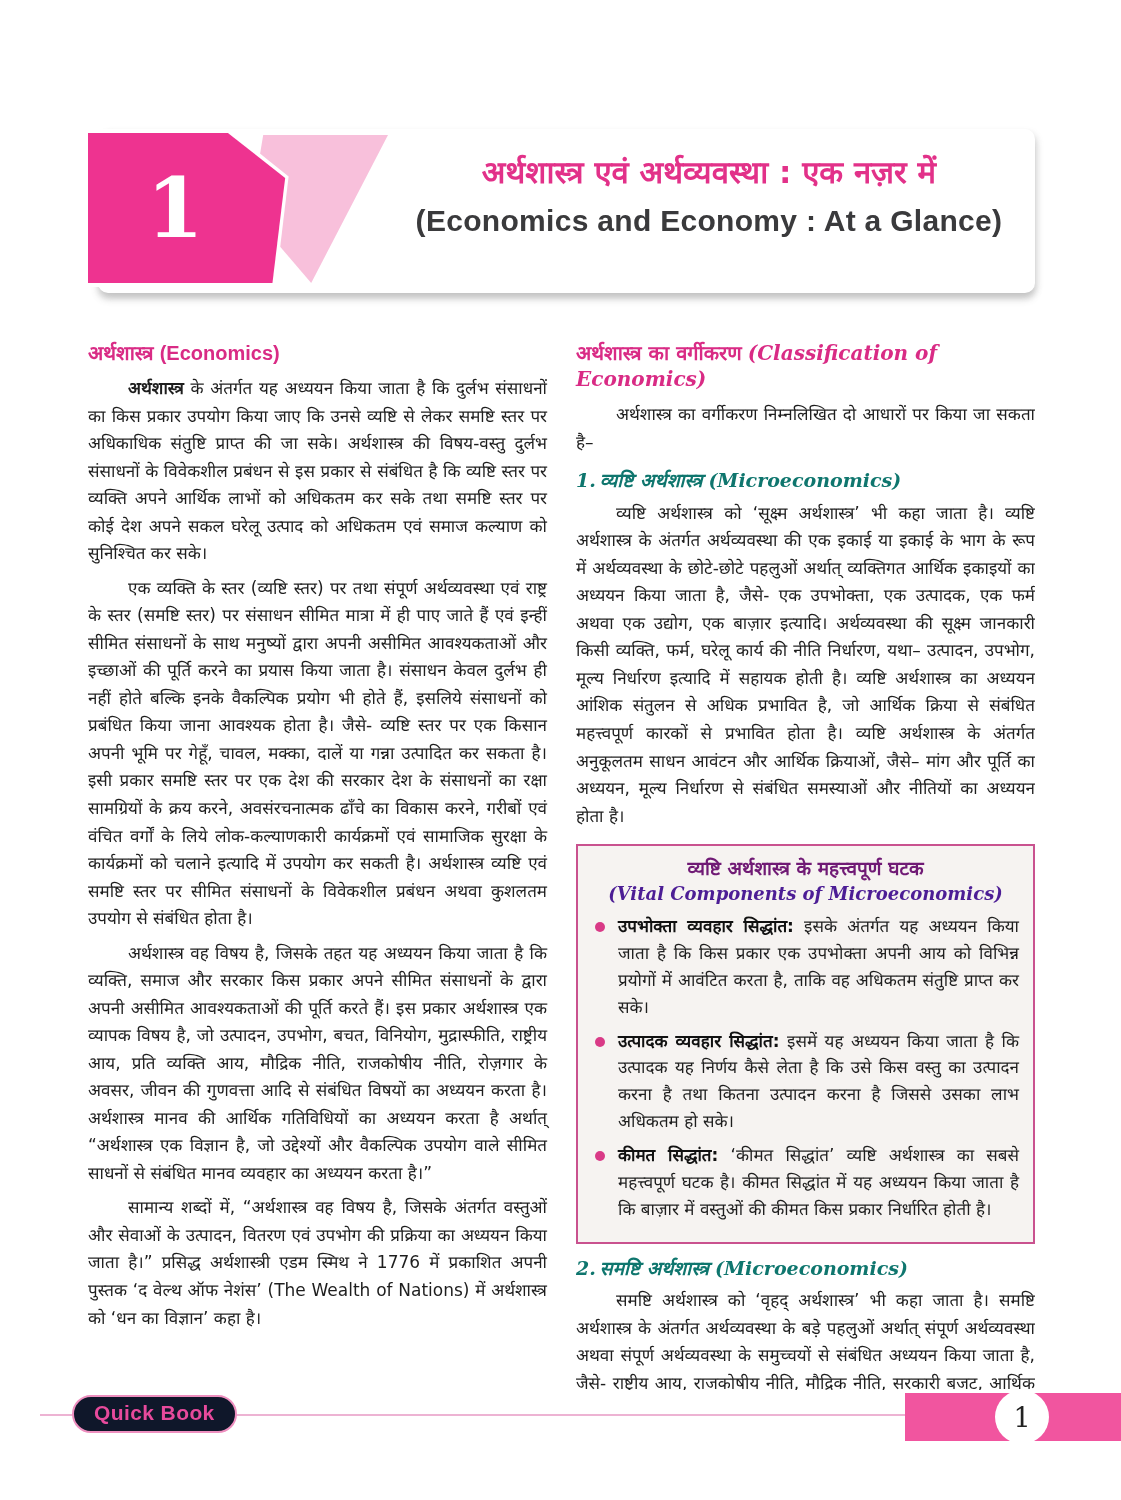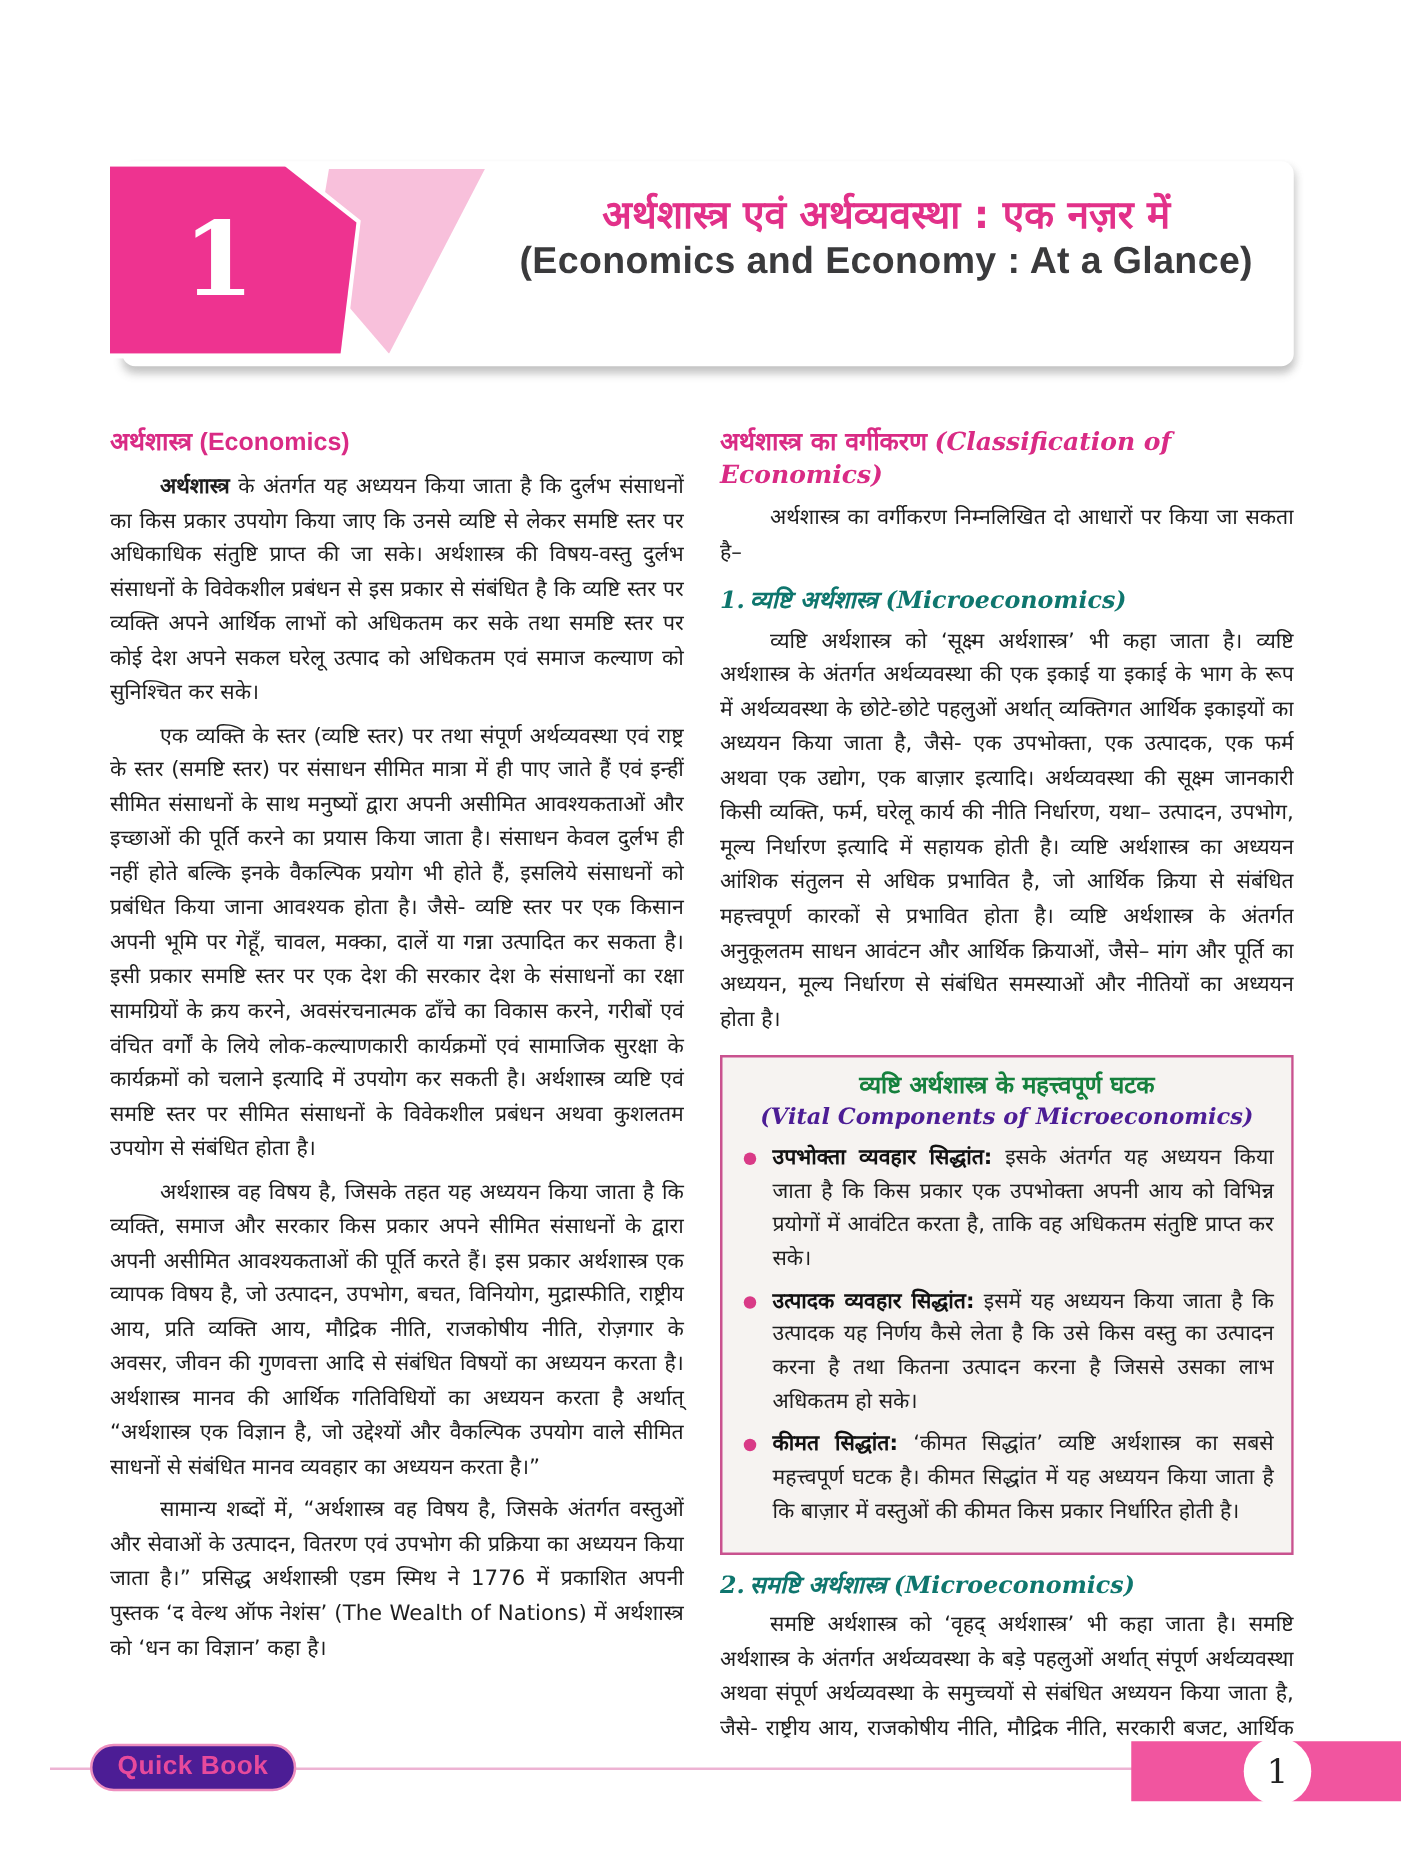--- a/index.html
+++ b/index.html
@@ -49,21 +49,21 @@
     font-family: "DejaVu Serif", "Liberation Serif", serif;
     font-weight: bold; font-size: 82px; color: #ffffff;
     padding-right: 38px;
   }
   .header-titles {
     position: absolute; left: 310px; right: 15px; top: 28px;
     text-align: center;
   }
   .title-hindi {
     font-size: 31px; font-weight: bold; color: #e23189;
-    line-height: 1.25; 
+    line-height: 1.25; margin-bottom: 12px;
   }
   .title-english {
     font-family: "Liberation Sans", sans-serif;
     font-size: 30px; font-weight: bold; color: #3a3a3c;
     letter-spacing: 0.3px;
   }
 
   
   .columns {
     position: absolute;
@@ -105,21 +105,21 @@
   }
 
   
   .vital-box {
     margin-top: 14px; margin-bottom: 6px;
     border: 2px solid #c9528f;
     background: #f6f3f1;
     padding: 10px 14px 12px 14px;
   }
   .vital-box-title {
-    text-align: center; font-size: 19px; font-weight: bold; color: #15803d;
+    text-align: center; font-size: 19px; font-weight: bold; color: #701a75;
     line-height: 1.35;
   }
   .vital-box-subtitle {
     text-align: center; font-size: 18px; font-weight: bold; font-style: italic;
     color: #4c1d95; font-family: "DejaVu Serif", "Liberation Serif", serif;
     margin-bottom: 8px; line-height: 1.3;
   }
   .vital-list { list-style: none; }
   .vital-list li {
     position: relative; padding-left: 26px; margin-bottom: 7px;
@@ -132,21 +132,21 @@
   .bullet-lead { font-weight: bold; color: #111; }
 
   
   .footer { position: absolute; left: 0; top: 1388px; width: 1121px; height: 70px; }
   .footer-line {
     position: absolute; left: 40px; right: 214px; top: 26px; height: 2px;
     background: #edb3d3;
   }
   .brand-pill {
     position: absolute; left: 72px; top: 7px;
-    background: #4c1d95; border: 2px solid #ee8fbf; border-radius: 20px;
+    background: #0f172a; border: 2px solid #ee8fbf; border-radius: 20px;
     padding: 4px 20px 6px 20px;
     font-family: "Liberation Sans", sans-serif;
     font-size: 21px; font-weight: bold; color: #e74a9c;
     letter-spacing: 0.4px;
   }
   .page-ribbon { position: absolute; right: 0; top: 2px; width: 216px; height: 54px; }
   .ribbon-band {
     position: absolute; left: 0; right: 0; top: 3px; height: 48px;
     background: #f1559f;
   }

